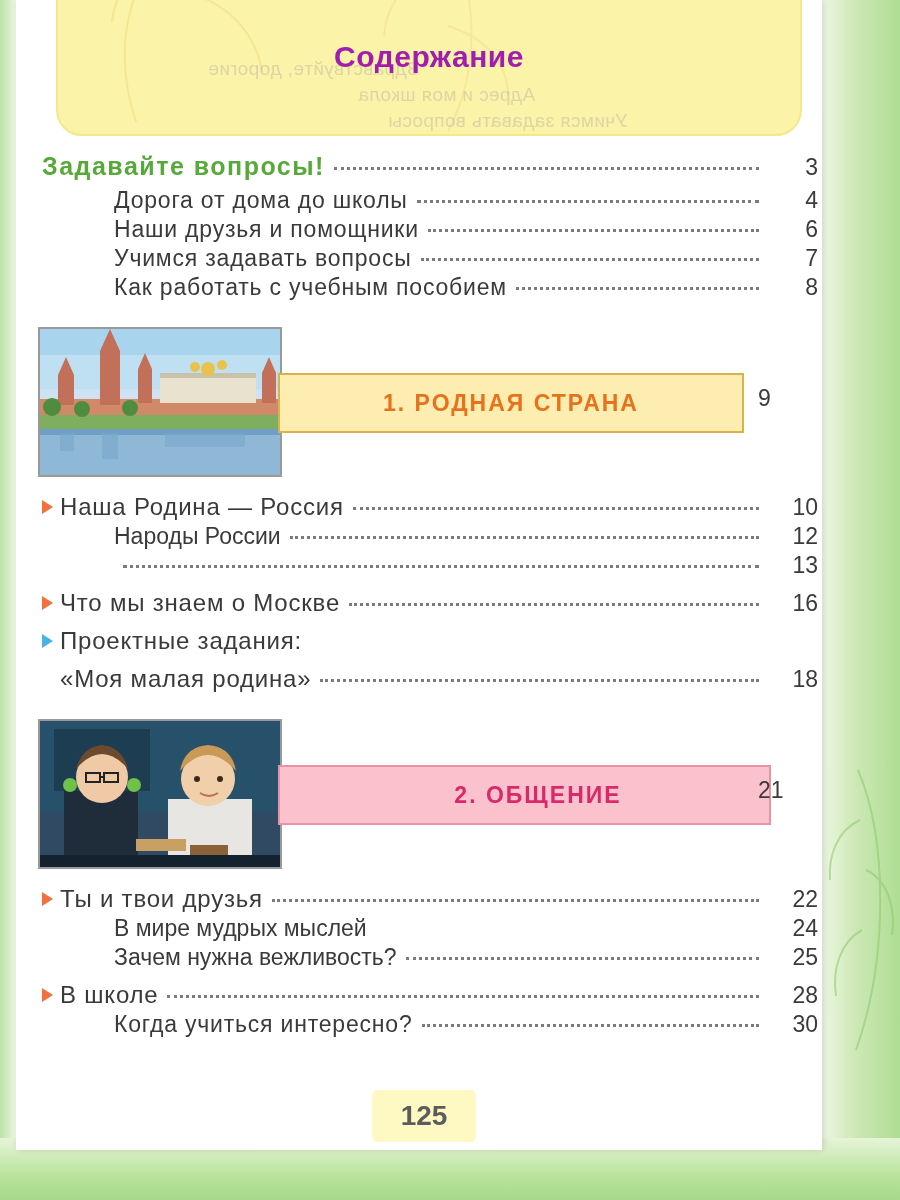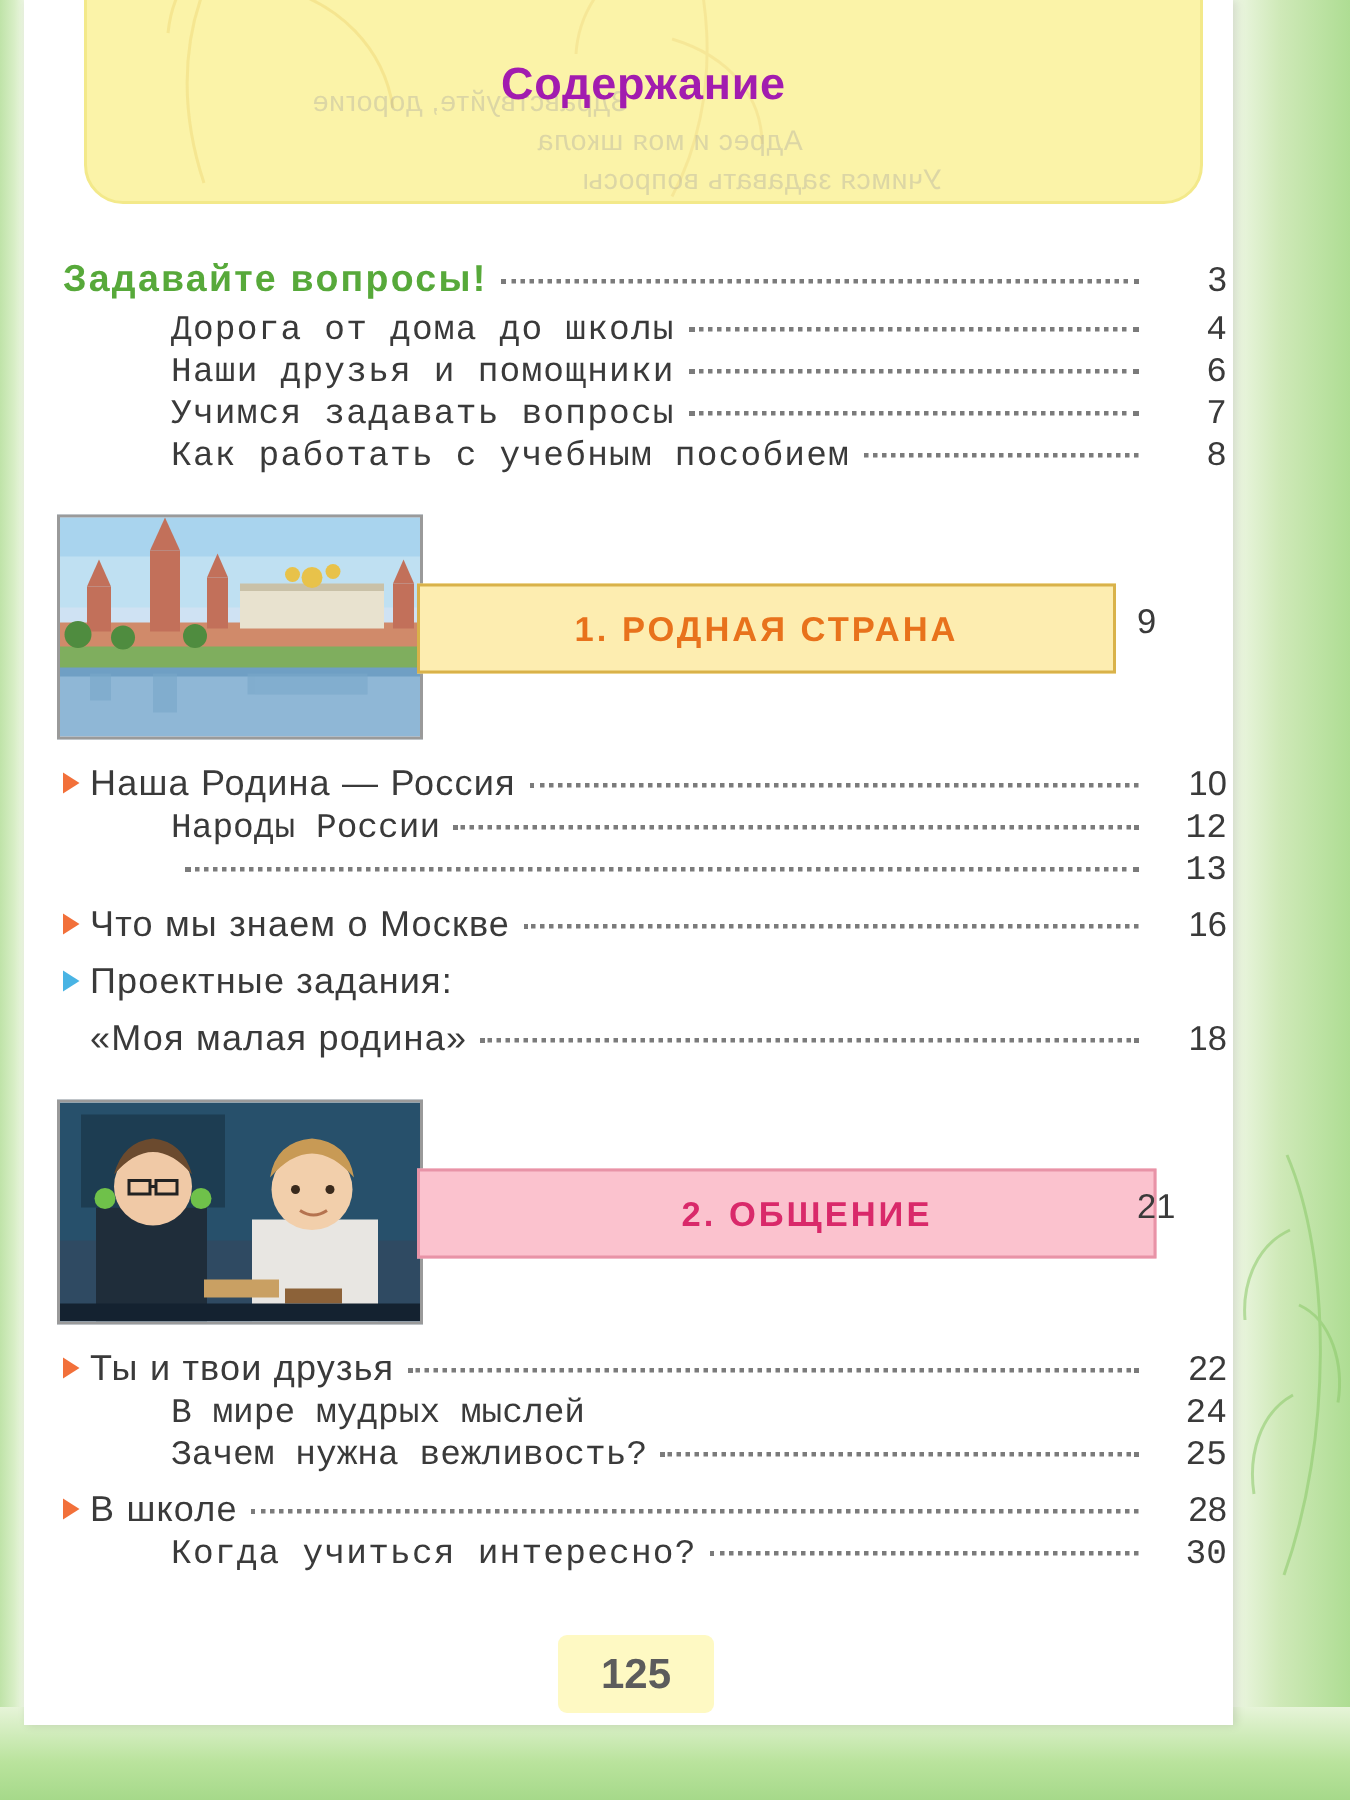--- a/index.html
+++ b/index.html
@@ -130,29 +130,28 @@
     flex: 0 0 52px;
     text-align: right;
     color: #3a3a3a;
     font-size: 23px;
     padding-right: 4px;
   }
 
   
   .row.l1 { padding-left: 10px; margin-top: 10px; }
   .row.l1 .label { font-size: 24px; }
-  .row.l2 { padding-left: 82px; font-family: Liberation Mono, monospace; }
+  .row.l2 { padding-left: 82px; }
   .row.l2 .label { font-size: 23px; }
 
   .row.heading .label {
     color: #57a93a;
     font-weight: bold;
     font-size: 25px;
     letter-spacing: 1.5px;
-    margin-top: 20px;
   }
   .sp-med  { letter-spacing: 0.8px; }
 
   
   .section {
     position: relative;
     margin: 22px 0 14px 0;
     height: 152px;
   }
   .section .photo {

